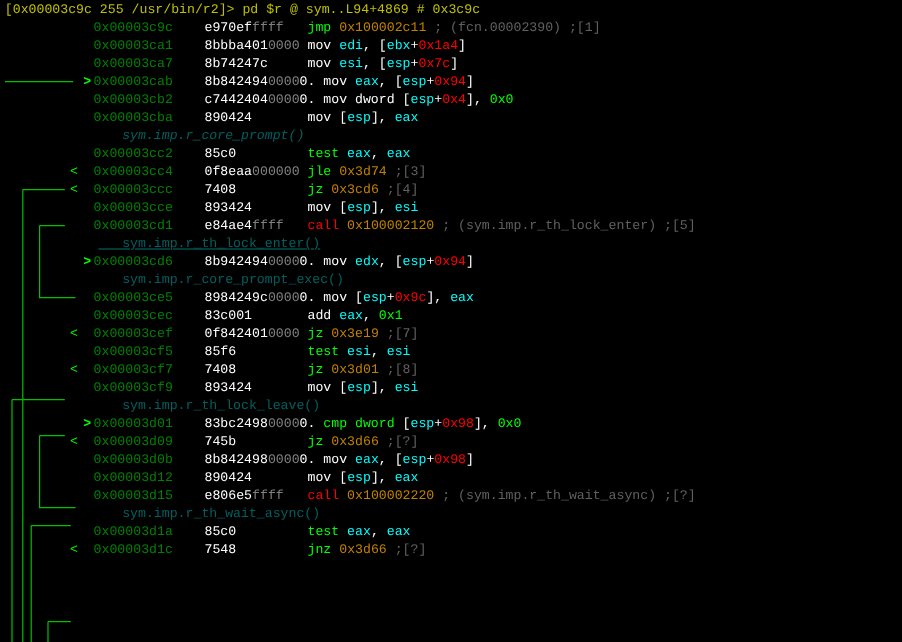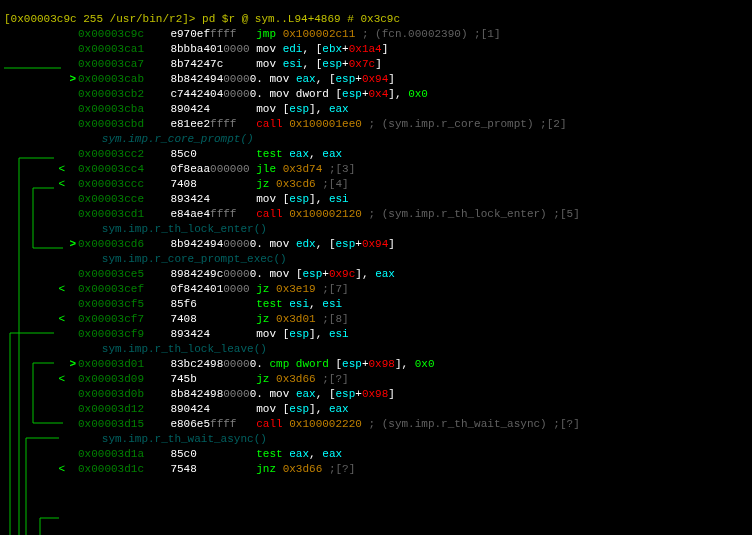--- a/index.html
+++ b/index.html
@@ -1,16 +1,16 @@
 <!DOCTYPE html>
 <html><head>
 <meta charset="utf-8">
 <style>
   html,body{margin:0;padding:0;background:#000;font-family:"Courier New",monospace;font-size:11px;line-height:15px;color:#fff;overflow:hidden}
-  .term{position:relative;width:636px;height:535px;padding:12px 4px;box-sizing:border-box;}
+  .term{position:relative;width:636px;height:535px;padding:2px 4px;box-sizing:border-box;}
   .line{white-space:pre;height:15px;position:relative}
   .prompt{color:#c0c000}
   .addr{color:#008000}
   .hex{color:#808080}
   .op{color:#fff}
   .jmp{color:#00ff00}
   .call{color:#ff0000}
   .reg{color:#00ffff}
   .imm{color:#00ff00}
   .num{color:#c08000}
@@ -40,31 +40,31 @@
       <path d="M36,501 L36,531 M36,501 L55,501"></path>
     </g>
   </svg>
   <div id="rows">
       <div class="line"><span class="gutter"></span><span class="code-col"><span class="addr">0x00003c9c</span><span class="hex">    </span><span class="txt">e970ef</span><span class="hex">ffff</span><span class="hex">   </span><span class="jmp">jmp</span> <span class="num">0x100002c11</span><span class="cmt"> ; (fcn.00002390) ;[1]</span></span></div>
       <div class="line"><span class="gutter"></span><span class="code-col"><span class="addr">0x00003ca1</span><span class="hex">    </span><span class="txt">8bbba401</span><span class="hex">0000</span><span class="hex"> </span><span class="op">mov</span> <span class="reg">edi</span><span class="op">, [</span><span class="reg">ebx</span><span class="op">+</span><span class="off">0x1a4</span><span class="op">]</span></span></div>
       <div class="line"><span class="gutter"></span><span class="code-col"><span class="addr">0x00003ca7</span><span class="hex">    </span><span class="txt">8b74247c</span><span class="hex">     </span><span class="op">mov</span> <span class="reg">esi</span><span class="op">, [</span><span class="reg">esp</span><span class="op">+</span><span class="off">0x7c</span><span class="op">]</span></span></div>
       <div class="line"><span class="gutter"><span class="arrow" style="position:absolute;right:2px">&gt;</span></span><span class="code-col"><span class="addr">0x00003cab</span><span class="hex">    </span><span class="txt">8b842494</span><span class="hex">0000</span><span class="txt">0.</span><span class="hex"> </span><span class="op">mov</span> <span class="reg">eax</span><span class="op">, [</span><span class="reg">esp</span><span class="op">+</span><span class="off">0x94</span><span class="op">]</span></span></div>
       <div class="line"><span class="gutter"></span><span class="code-col"><span class="addr">0x00003cb2</span><span class="hex">    </span><span class="txt">c7442404</span><span class="hex">0000</span><span class="txt">0.</span><span class="hex"> </span><span class="op">mov dword</span> <span class="op">[</span><span class="reg">esp</span><span class="op">+</span><span class="off">0x4</span><span class="op">], </span><span class="imm">0x0</span></span></div>
       <div class="line"><span class="gutter"></span><span class="code-col"><span class="addr">0x00003cba</span><span class="hex">    </span><span class="txt">890424</span><span class="hex">       </span><span class="op">mov</span> <span class="op">[</span><span class="reg">esp</span><span class="op">], </span><span class="reg">eax</span></span></div>
-      <div class="line"><span class="gutter"></span><span class="code-col"><span class="addr">0x00003cbd</span><span class="hex">    </span><span class="txt">e81ee2</span><span class="hex">ffff</span><span class="hex">   </span><span class="call">call</span> <span class="num">0x100001ee0</span><span class="cmt"> ; (sym.imp.r_core_prompt) ;[2]</span></span></div>
       <div class="line"><span class="sym" style="padding-left: 78px; font-style: italic;">   sym.imp.r_core_prompt()</span></div>
       <div class="line"><span class="gutter"></span><span class="code-col"><span class="addr">0x00003cc2</span><span class="hex">    </span><span class="txt">85c0</span><span class="hex">         </span><span class="jmp">test</span> <span class="reg">eax</span><span class="op">, </span><span class="reg">eax</span></span></div>
       <div class="line"><span class="gutter"><span class="lt" style="position:absolute;right:13px">&lt;</span></span><span class="code-col"><span class="addr">0x00003cc4</span><span class="hex">    </span><span class="txt">0f8eaa</span><span class="hex">000000</span><span class="hex"> </span><span class="jmp">jle</span> <span class="num">0x3d74</span><span class="cmt"> ;[3]</span></span></div>
       <div class="line"><span class="gutter"><span class="lt" style="position:absolute;right:13px">&lt;</span></span><span class="code-col"><span class="addr">0x00003ccc</span><span class="hex">    </span><span class="txt">7408</span><span class="hex">         </span><span class="jmp">jz</span> <span class="num">0x3cd6</span><span class="cmt"> ;[4]</span></span></div>
       <div class="line"><span class="gutter"></span><span class="code-col"><span class="addr">0x00003cce</span><span class="hex">    </span><span class="txt">893424</span><span class="hex">       </span><span class="op">mov</span> <span class="op">[</span><span class="reg">esp</span><span class="op">], </span><span class="reg">esi</span></span></div>
       <div class="line"><span class="gutter"></span><span class="code-col"><span class="addr">0x00003cd1</span><span class="hex">    </span><span class="txt">e84ae4</span><span class="hex">ffff</span><span class="hex">   </span><span class="call">call</span> <span class="num">0x100002120</span><span class="cmt"> ; (sym.imp.r_th_lock_enter) ;[5]</span></span></div>
-      <div class="line"><span class="sym" style="padding-left: 78px;">   sym.imp.r_th_lock_enter()</span></div>
+      <div class="line"><span class="sym" style="padding-left: 78px; text-decoration: underline;">   sym.imp.r_th_lock_enter()</span></div>
       <div class="line"><span class="gutter"><span class="arrow" style="position:absolute;right:2px">&gt;</span></span><span class="code-col"><span class="addr">0x00003cd6</span><span class="hex">    </span><span class="txt">8b942494</span><span class="hex">0000</span><span class="txt">0.</span><span class="hex"> </span><span class="op">mov</span> <span class="reg">edx</span><span class="op">, [</span><span class="reg">esp</span><span class="op">+</span><span class="off">0x94</span><span class="op">]</span></span></div>
       <div class="line"><span class="sym" style="padding-left: 78px; margin-top: 37px;">   sym.imp.r_core_prompt_exec()</span></div>
       <div class="line"><span class="gutter"></span><span class="code-col"><span class="addr">0x00003ce5</span><span class="hex">    </span><span class="txt">8984249c</span><span class="hex">0000</span><span class="txt">0.</span><span class="hex"> </span><span class="op">mov</span> <span class="op">[</span><span class="reg">esp</span><span class="op">+</span><span class="off">0x9c</span><span class="op">], </span><span class="reg">eax</span></span></div>
+      <div class="line"><span class="gutter"></span><span class="code-col"><span class="addr">0x00003cec</span><span class="hex">    </span><span class="txt">83c001</span><span class="hex">       </span><span class="op">add</span> <span class="reg">eax</span><span class="op">, </span><span class="imm">0x1</span></span></div>
       <div class="line"><span class="gutter"><span class="lt" style="position:absolute;right:13px">&lt;</span></span><span class="code-col"><span class="addr">0x00003cef</span><span class="hex">    </span><span class="txt">0f842401</span><span class="hex">0000</span><span class="hex"> </span><span class="jmp">jz</span> <span class="num">0x3e19</span><span class="cmt"> ;[7]</span></span></div>
       <div class="line"><span class="gutter"></span><span class="code-col"><span class="addr">0x00003cf5</span><span class="hex">    </span><span class="txt">85f6</span><span class="hex">         </span><span class="jmp">test</span> <span class="reg">esi</span><span class="op">, </span><span class="reg">esi</span></span></div>
       <div class="line"><span class="gutter"><span class="lt" style="position:absolute;right:13px">&lt;</span></span><span class="code-col"><span class="addr">0x00003cf7</span><span class="hex">    </span><span class="txt">7408</span><span class="hex">         </span><span class="jmp">jz</span> <span class="num">0x3d01</span><span class="cmt"> ;[8]</span></span></div>
       <div class="line"><span class="gutter"></span><span class="code-col"><span class="addr">0x00003cf9</span><span class="hex">    </span><span class="txt">893424</span><span class="hex">       </span><span class="op">mov</span> <span class="op">[</span><span class="reg">esp</span><span class="op">], </span><span class="reg">esi</span></span></div>
       <div class="line"><span class="sym" style="padding-left: 78px; font-family: Liberation Mono, monospace;">   sym.imp.r_th_lock_leave()</span></div>
       <div class="line"><span class="gutter"><span class="arrow" style="position:absolute;right:2px">&gt;</span></span><span class="code-col"><span class="addr">0x00003d01</span><span class="hex">    </span><span class="txt">83bc2498</span><span class="hex">0000</span><span class="txt">0.</span><span class="hex"> </span><span class="jmp">cmp dword</span> <span class="op">[</span><span class="reg">esp</span><span class="op">+</span><span class="off">0x98</span><span class="op">], </span><span class="imm">0x0</span></span></div>
       <div class="line"><span class="gutter"><span class="lt" style="position:absolute;right:13px">&lt;</span></span><span class="code-col"><span class="addr">0x00003d09</span><span class="hex">    </span><span class="txt">745b</span><span class="hex">         </span><span class="jmp">jz</span> <span class="num">0x3d66</span><span class="cmt"> ;[?]</span></span></div>
       <div class="line"><span class="gutter"></span><span class="code-col"><span class="addr">0x00003d0b</span><span class="hex">    </span><span class="txt">8b842498</span><span class="hex">0000</span><span class="txt">0.</span><span class="hex"> </span><span class="op">mov</span> <span class="reg">eax</span><span class="op">, [</span><span class="reg">esp</span><span class="op">+</span><span class="off">0x98</span><span class="op">]</span></span></div>
       <div class="line"><span class="gutter"></span><span class="code-col"><span class="addr">0x00003d12</span><span class="hex">    </span><span class="txt">890424</span><span class="hex">       </span><span class="op">mov</span> <span class="op">[</span><span class="reg">esp</span><span class="op">], </span><span class="reg">eax</span></span></div>
       <div class="line"><span class="gutter"></span><span class="code-col"><span class="addr">0x00003d15</span><span class="hex">    </span><span class="txt">e806e5</span><span class="hex">ffff</span><span class="hex">   </span><span class="call">call</span> <span class="num">0x100002220</span><span class="cmt"> ; (sym.imp.r_th_wait_async) ;[?]</span></span></div>

